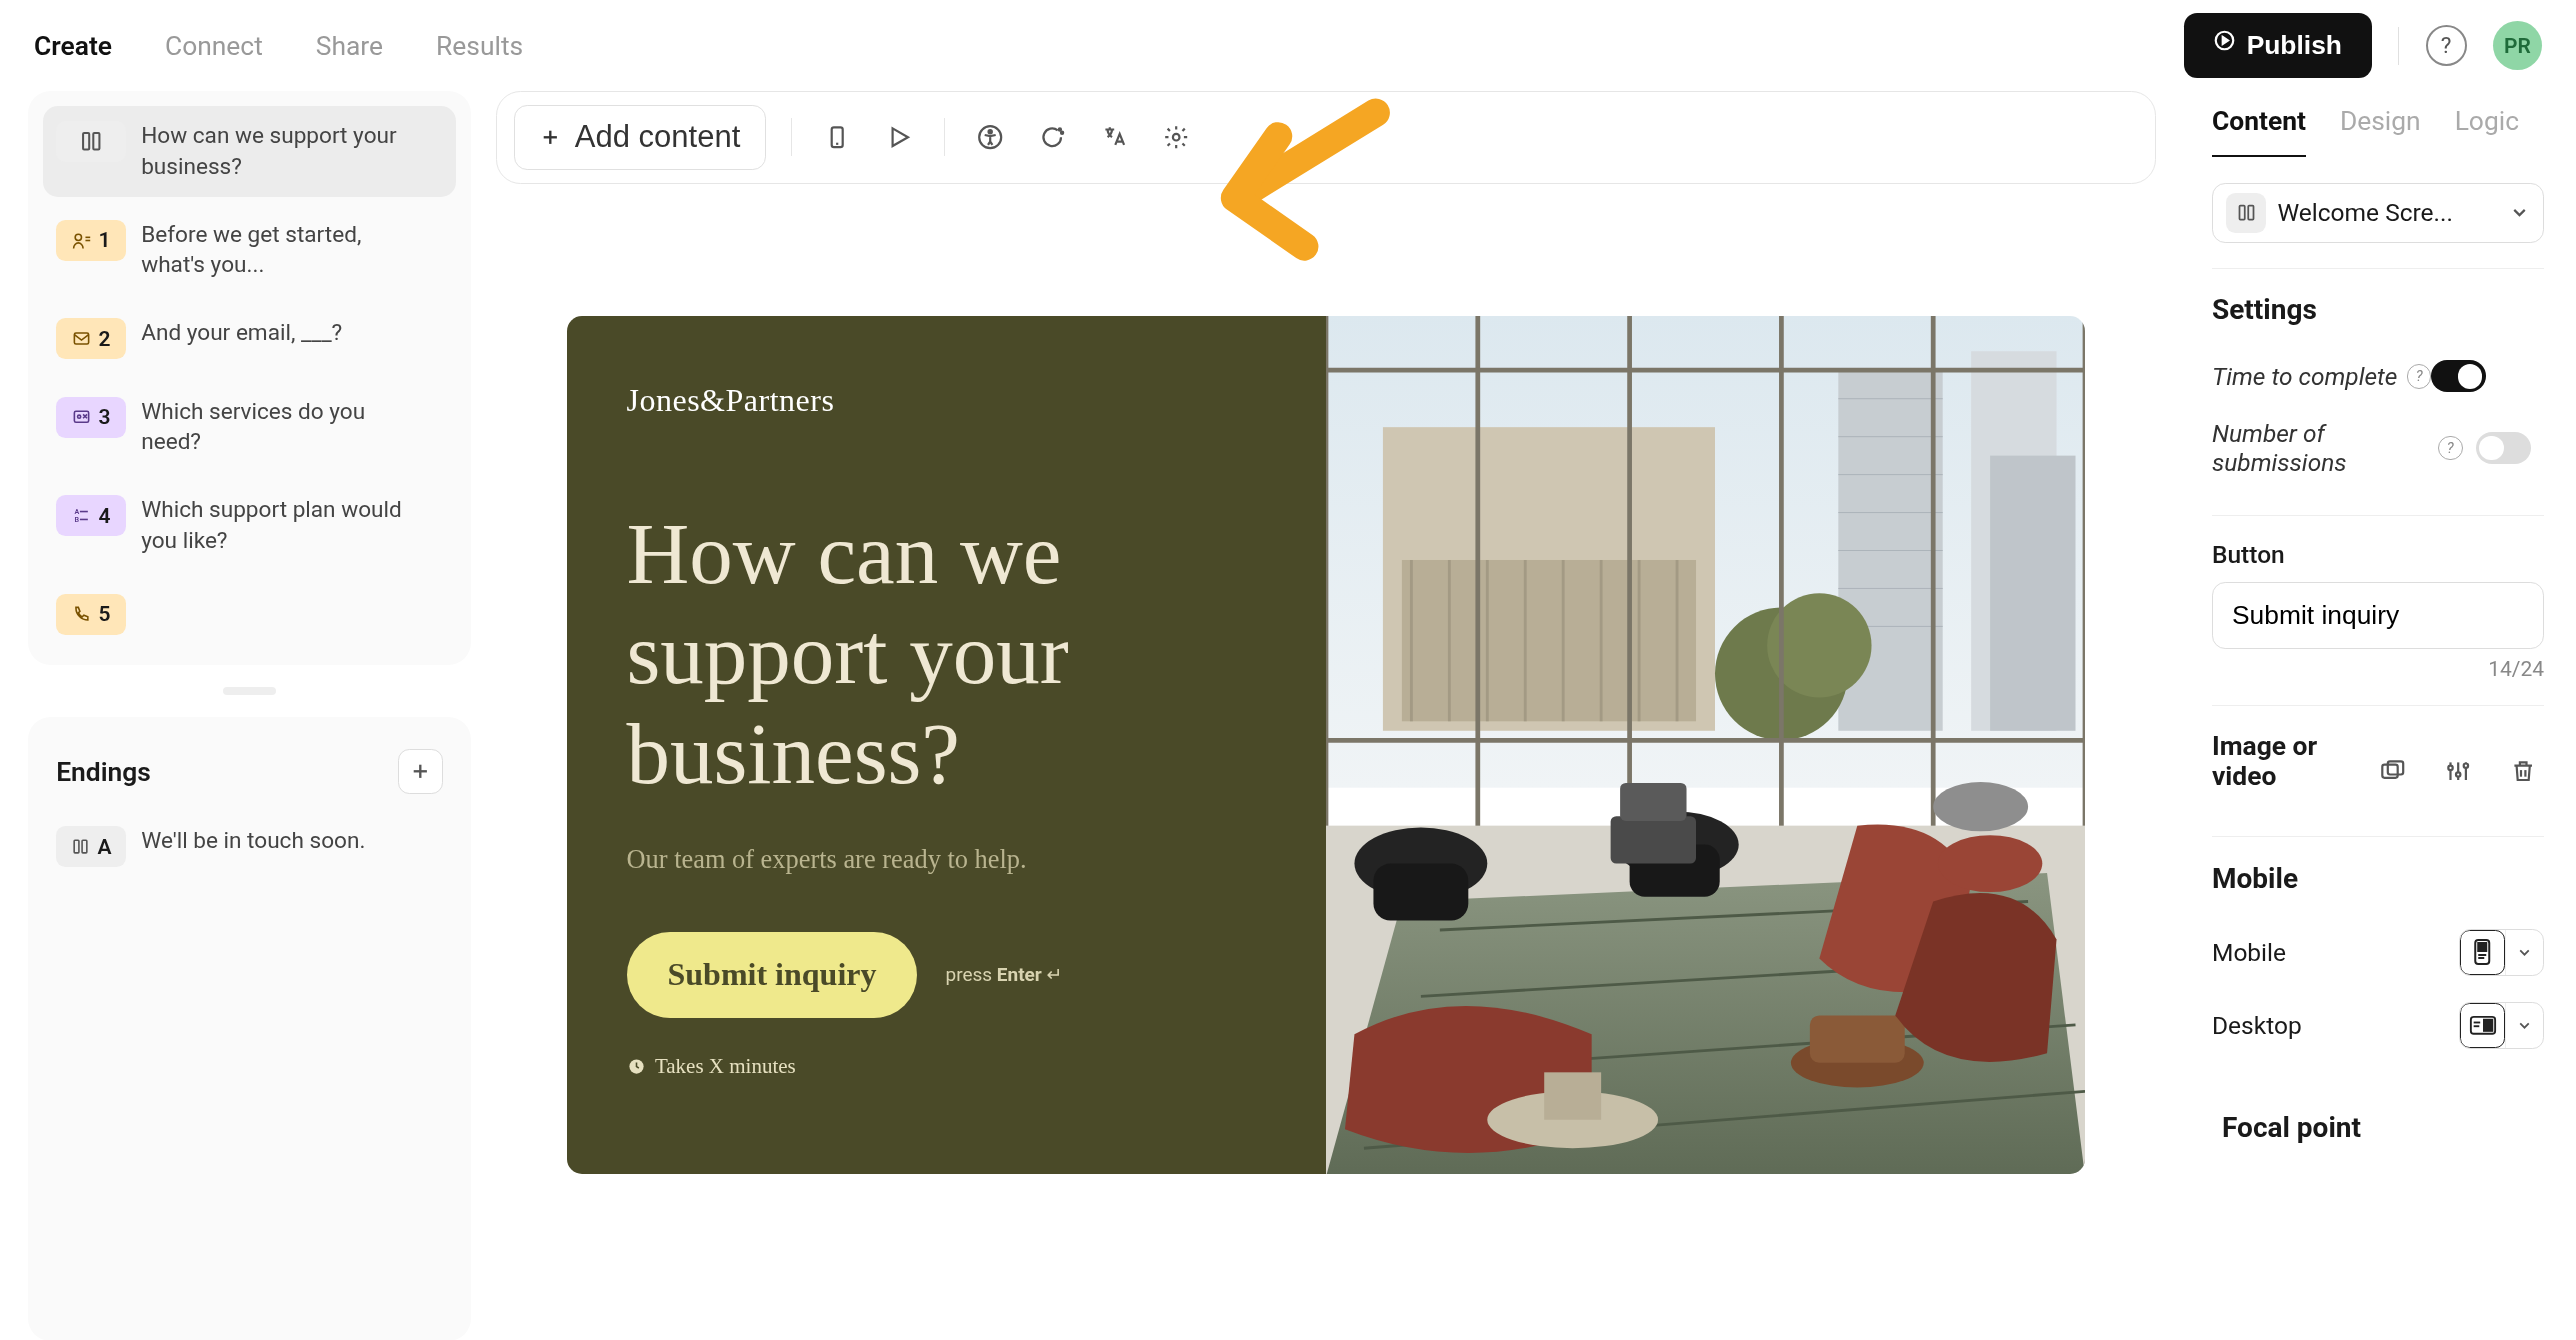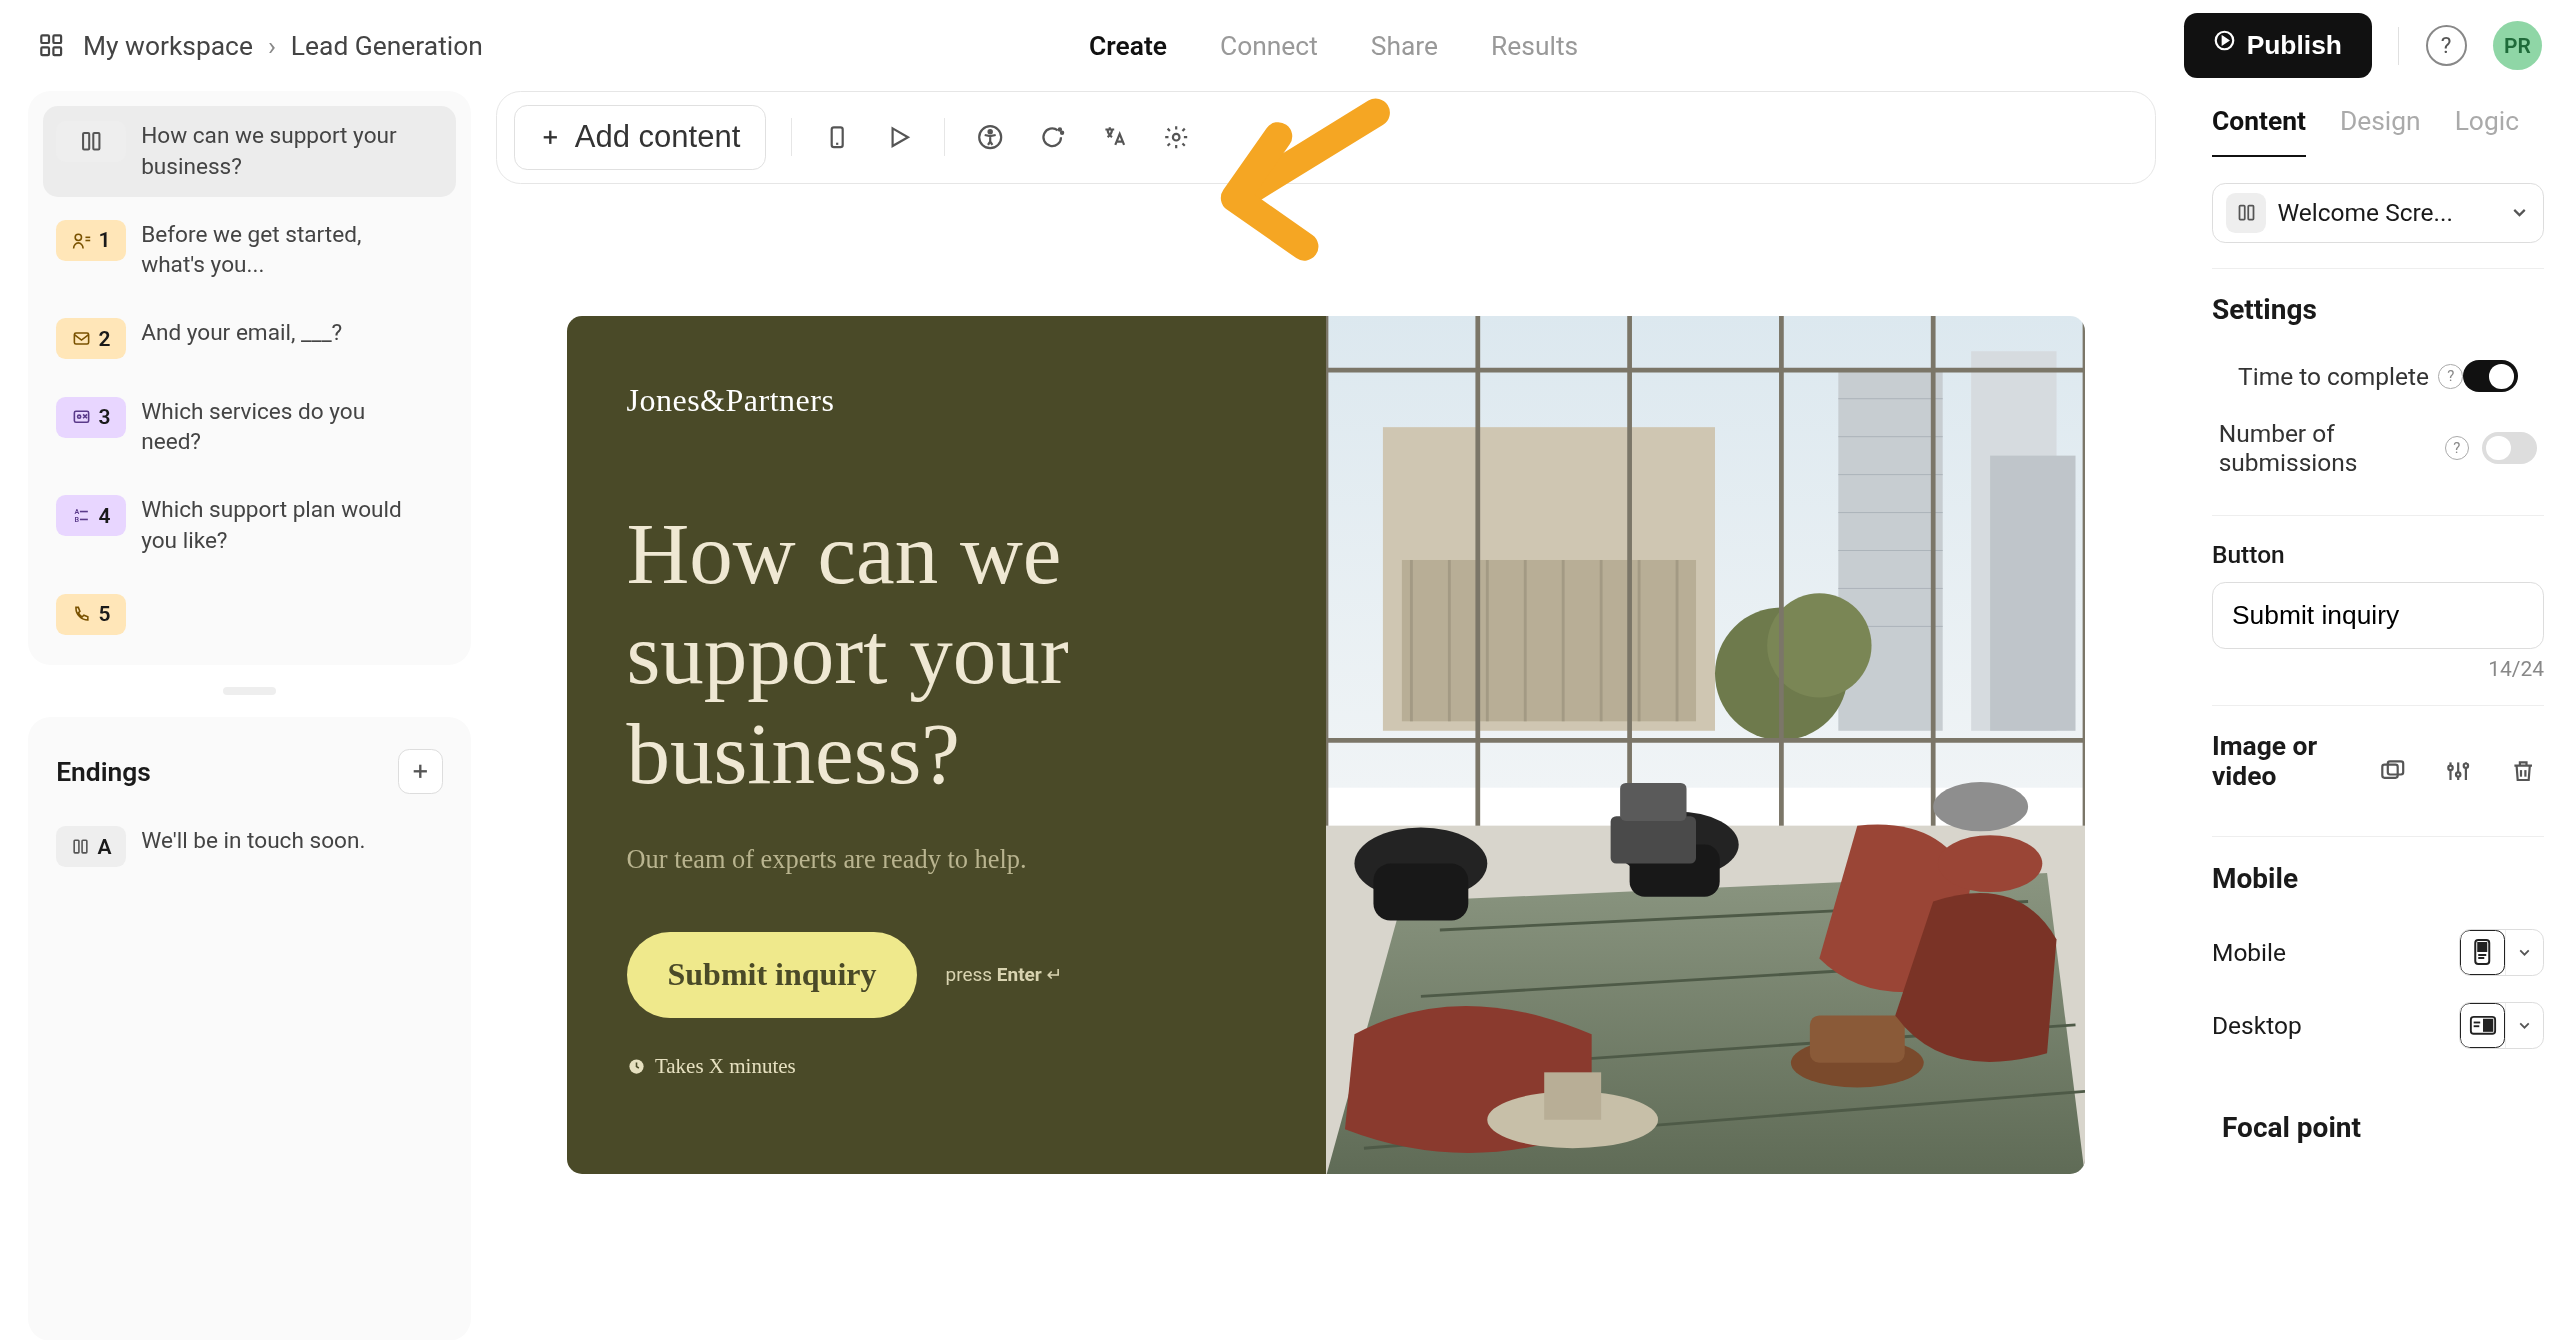--- a/index.html
+++ b/index.html
@@ -89,21 +89,21 @@
   .tabs .tab { color:#aaa; padding:15px 0 19px 0; cursor:pointer;}
   .tabs .tab.active { color:#111; font-weight:700; border-bottom:2.8px solid #111;}
   .section { padding:24.5px 0; border-bottom:0.9px solid #eee;}
   .screen-select {
     border:1.9px solid #ddd; border-radius:13.2px; padding:9.4px 13.2px; display:flex; align-items:center; gap:13.2px; cursor:pointer; justify-content:space-between;
   }
   .screen-select-inner { display:flex; align-items:center; gap:11.3px; overflow:hidden;}
   .mini-ico { width:40px; height:40px; background:#eee; border-radius:9.4px; display:flex; align-items:center; justify-content:center;}
   .screen-select-label { font-size:24.5px; white-space:nowrap; overflow:hidden; text-overflow:ellipsis; max-width:207px;}
   .section h4 { font-size:28px; font-weight:700; margin-bottom:21px;}
-  .setting-row { display:flex; align-items:center; justify-content:center; padding:13.2px 0; font-size:24.5px; color:#333;}
+  .setting-row { display:flex; align-items:center; justify-content:flex-start; padding:13.2px 0; font-size:24.5px; color:#333;font-style:italic;}
   .setting-row .lbl { display:flex; align-items:center; gap:9.4px; max-width:226px;}
   .qmark { width:24.5px; height:24.5px; border-radius:50%; border:1.9px solid #aaa; display:inline-flex; align-items:center; justify-content:center; font-size:15px; color:#888;}
   .toggle { width:55px; height:32px; border-radius:942px; background:#ddd; position:relative; cursor:pointer;}
   .toggle.on { background:#111;}
   .toggle .knob { width:24.5px; height:24.5px; background:#fff; border-radius:50%; position:absolute; top:3.8px; left:3.8px; transition:left .1s;}
   .toggle.on .knob { left:26.4px;}
   .text-input {
     width:100%; border:1.9px solid #ddd; border-radius:13.2px; padding:17px 19px; font-size:26.4px;
   }
   .counter { text-align:right; font-size:21px; color:#888; margin-top:7.5px;}
@@ -114,33 +114,20 @@
   .layout-dd .seg { width:45px; height:45px; display:flex; align-items:center; justify-content:center; }
   .layout-dd .seg.sel { border:1.9px solid #222; border-radius:9.4px;}
   .layout-dd .chev { width:38px; display:flex; align-items:center; justify-content:center; border-left:0.9px solid #eee; height:45px;}
   
   svg { display:block; }
 </style>
 </head>
 <body>
 
 <div class="topbar">
-  <div class="breadcrumbs">
-    <span class="icon-btn">
-      <svg width="26.4" height="26.4" viewBox="0 0 24 24" fill="none" stroke="#444" stroke-width="2">
-          <rect x="3" y="3" width="7" height="7" rx="1"></rect>
-          <rect x="14" y="3" width="7" height="7" rx="1"></rect>
-          <rect x="3" y="14" width="7" height="7" rx="1"></rect>
-          <rect x="14" y="14" width="7" height="7" rx="1"></rect>
-        </svg>
-    </span>
-    <span>My workspace</span>
-    <span class="sep">›</span>
-    <span>Lead Generation</span>
-  </div>
   <div class="center-nav">
     <span class="nav-item active">Create</span>
     <span class="nav-item">Connect</span>
     <span class="nav-item">Share</span>
     <span class="nav-item">Results</span>
   </div>
   <div class="right-cluster">
     <button class="publish-btn">
       <span>
         <svg width="21" height="21" viewBox="0 0 24 24" fill="none" stroke="#fff" stroke-width="2.5">

